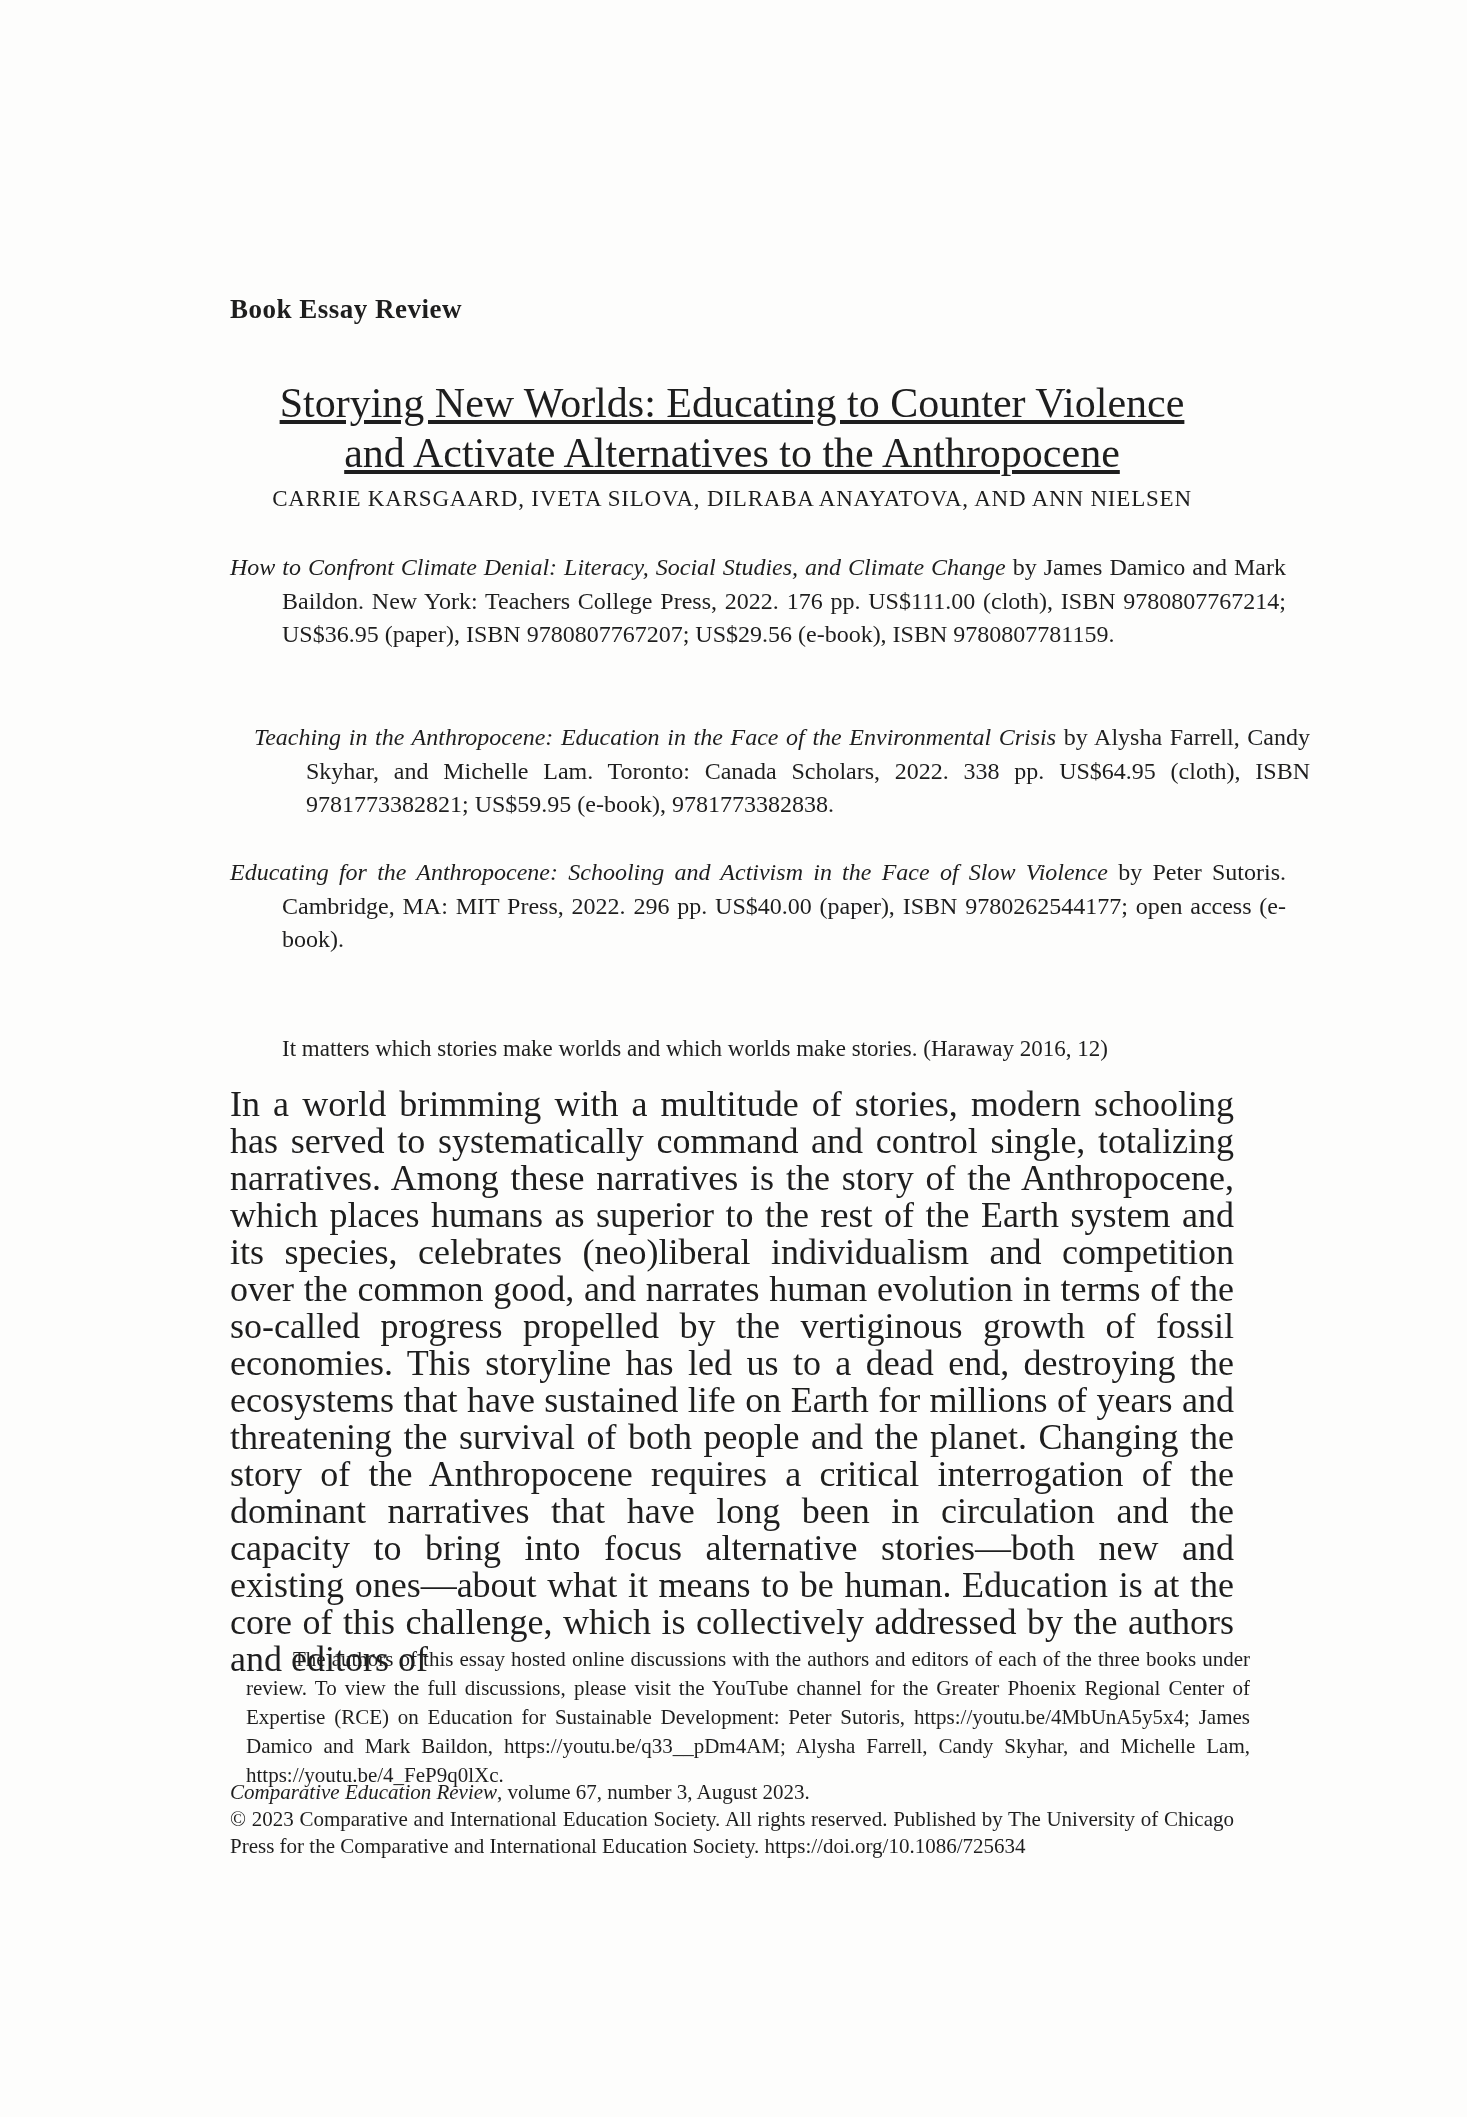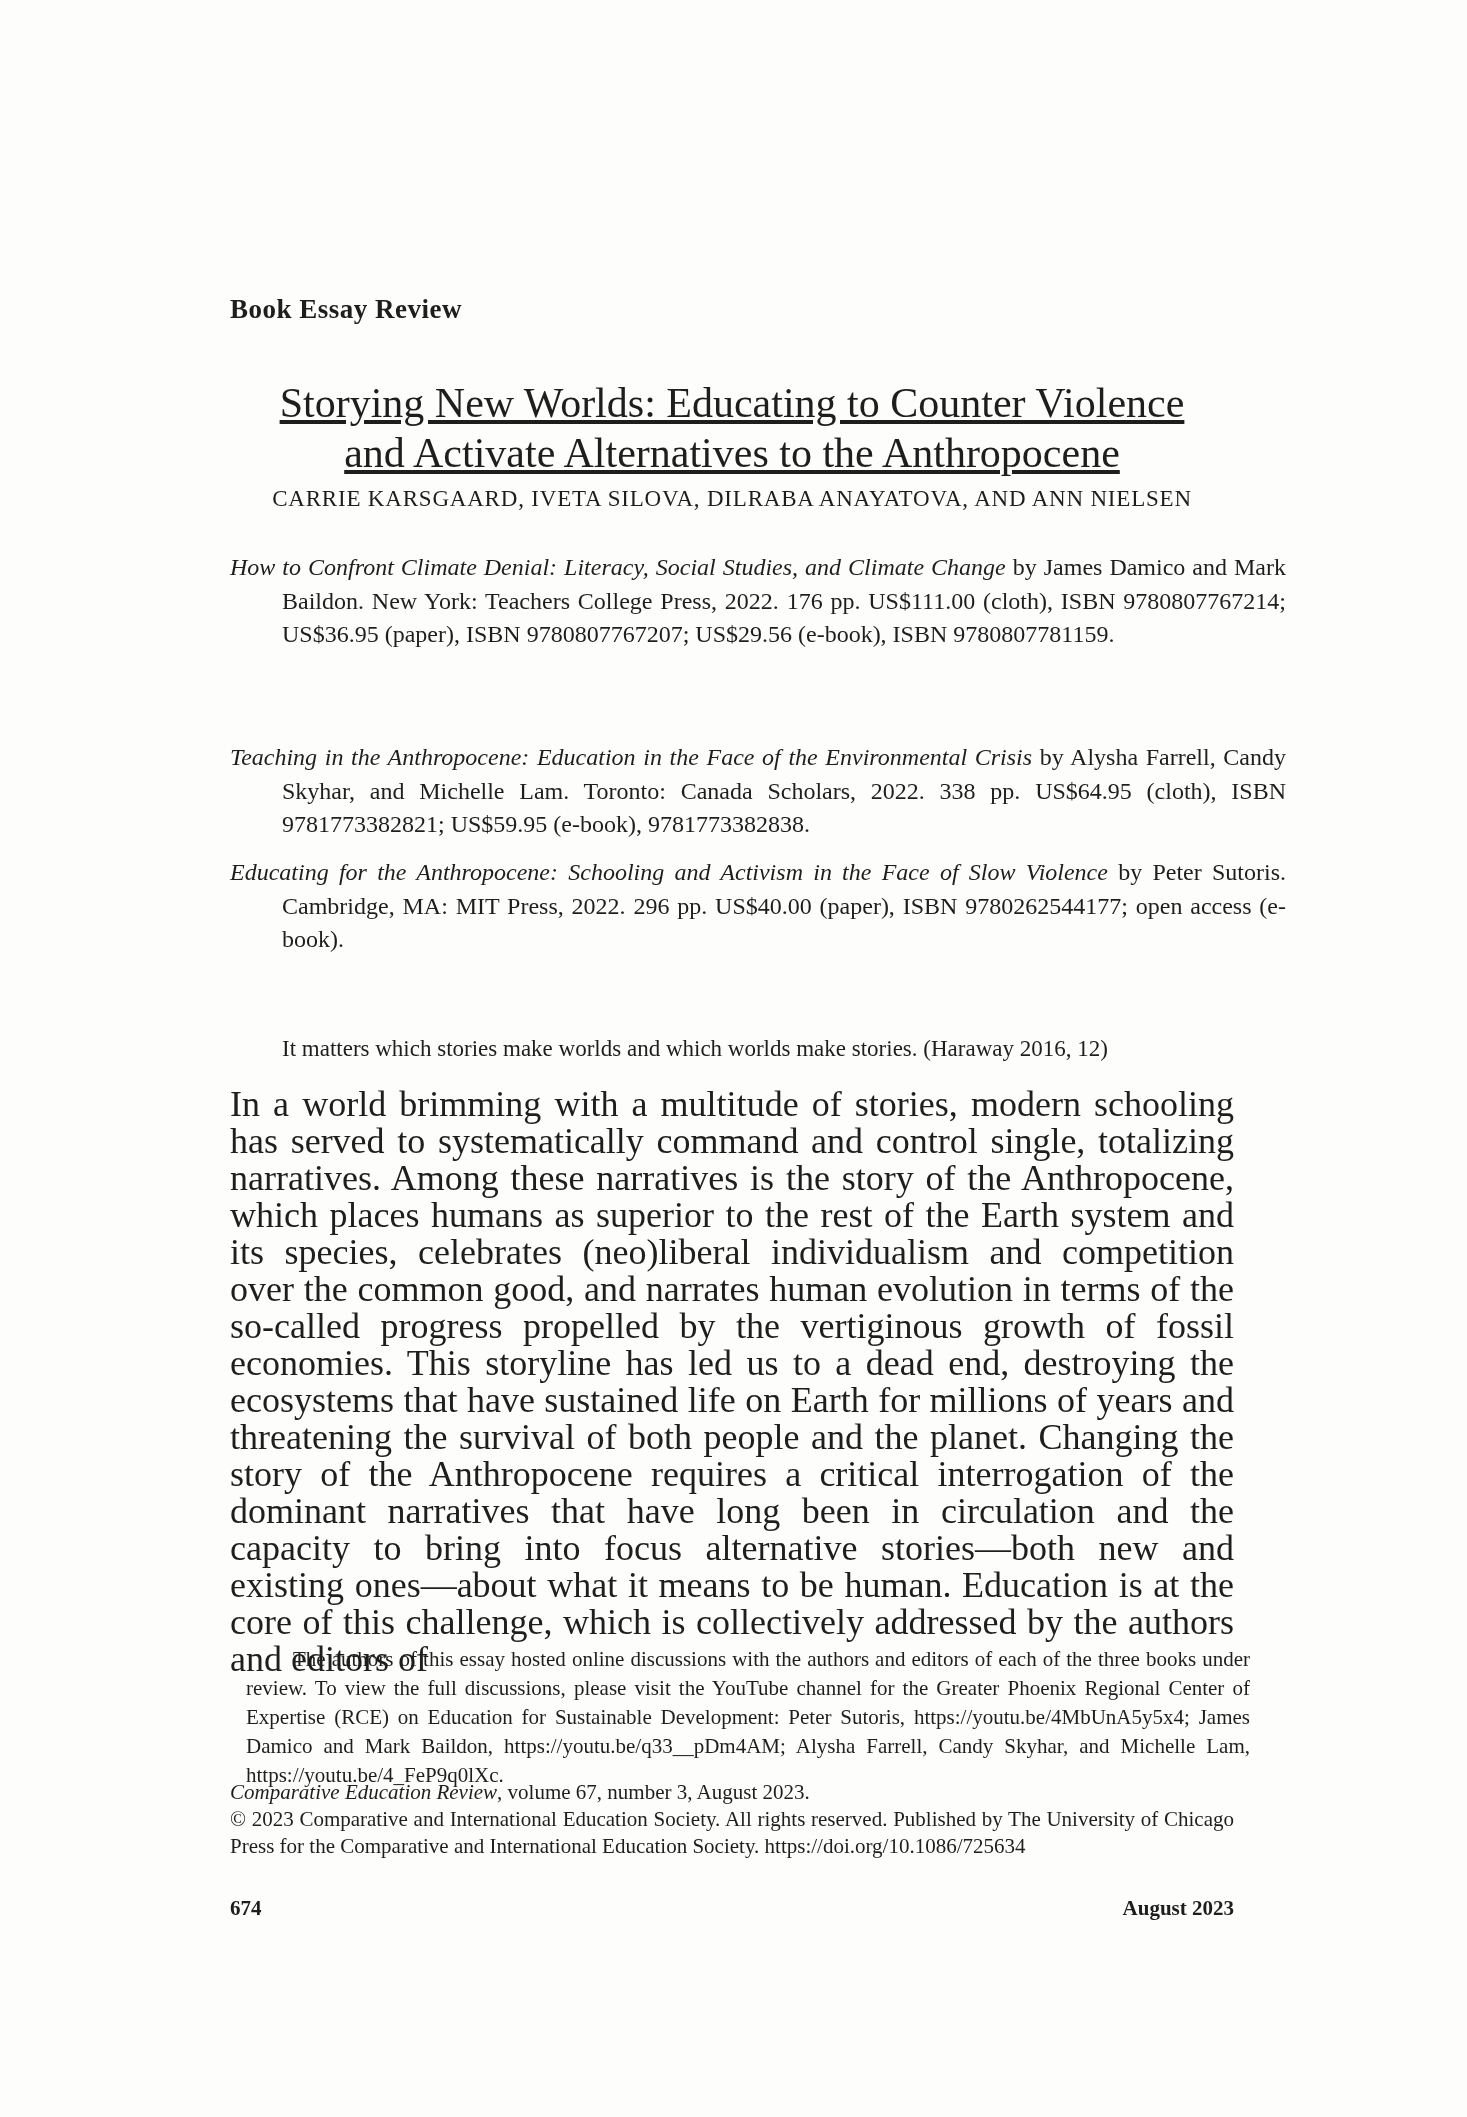--- a/index.html
+++ b/index.html
@@ -44,21 +44,21 @@
   }
   .citation {
     font-size: 24px;
     line-height: 33.5px;
     text-align: justify;
     padding-left: 52px;
     text-indent: -52px;
     margin: 0;
   }
   .cite-1 { top: 551px; }
-  .cite-2 { top: 741px; }
+  .cite-2 { top: 721px; margin-left: 24px; }
   .cite-3 { top: 856px; }
   .citation .book-title { font-style: italic; }
   .epigraph {
     top: 1034px;
     padding-left: 52px;
     width: 952px;
     font-size: 23px;
     line-height: 30px;
   }
   .body-par {
@@ -125,18 +125,14 @@
 
   <p class="block footnote">
     <span>The authors of this essay hosted online discussions with the authors and editors of each of the three books under review. To view the full discussions, please visit the YouTube channel for the Greater Phoenix Regional Center of Expertise (RCE) on Education for Sustainable Development: Peter Sutoris, </span><span class="url">https://youtu.be/4MbUnA5y5x4</span><span>; James Damico and Mark Baildon, </span><span class="url">https://youtu.be/q33__pDm4AM</span><span>; Alysha Farrell, Candy Skyhar, and Michelle Lam, </span><span class="url">https://youtu.be/4_FeP9q0lXc</span><span>.</span>
   </p>
 
   <p class="block journal">
     <span class="journal-name">Comparative Education Review</span><span>, volume 67, number 3, August 2023.</span><br>
     <span>© 2023 Comparative and International Education Society. All rights reserved. Published by The University of Chicago Press for the Comparative and International Education Society. </span><span class="url">https://doi.org/10.1086/725634</span>
   </p>
 
-  <div class="block page-footer">
-    <span>674</span>
-    <span>August 2023</span>
-  </div>
 
 </div>
 
 </body></html>

